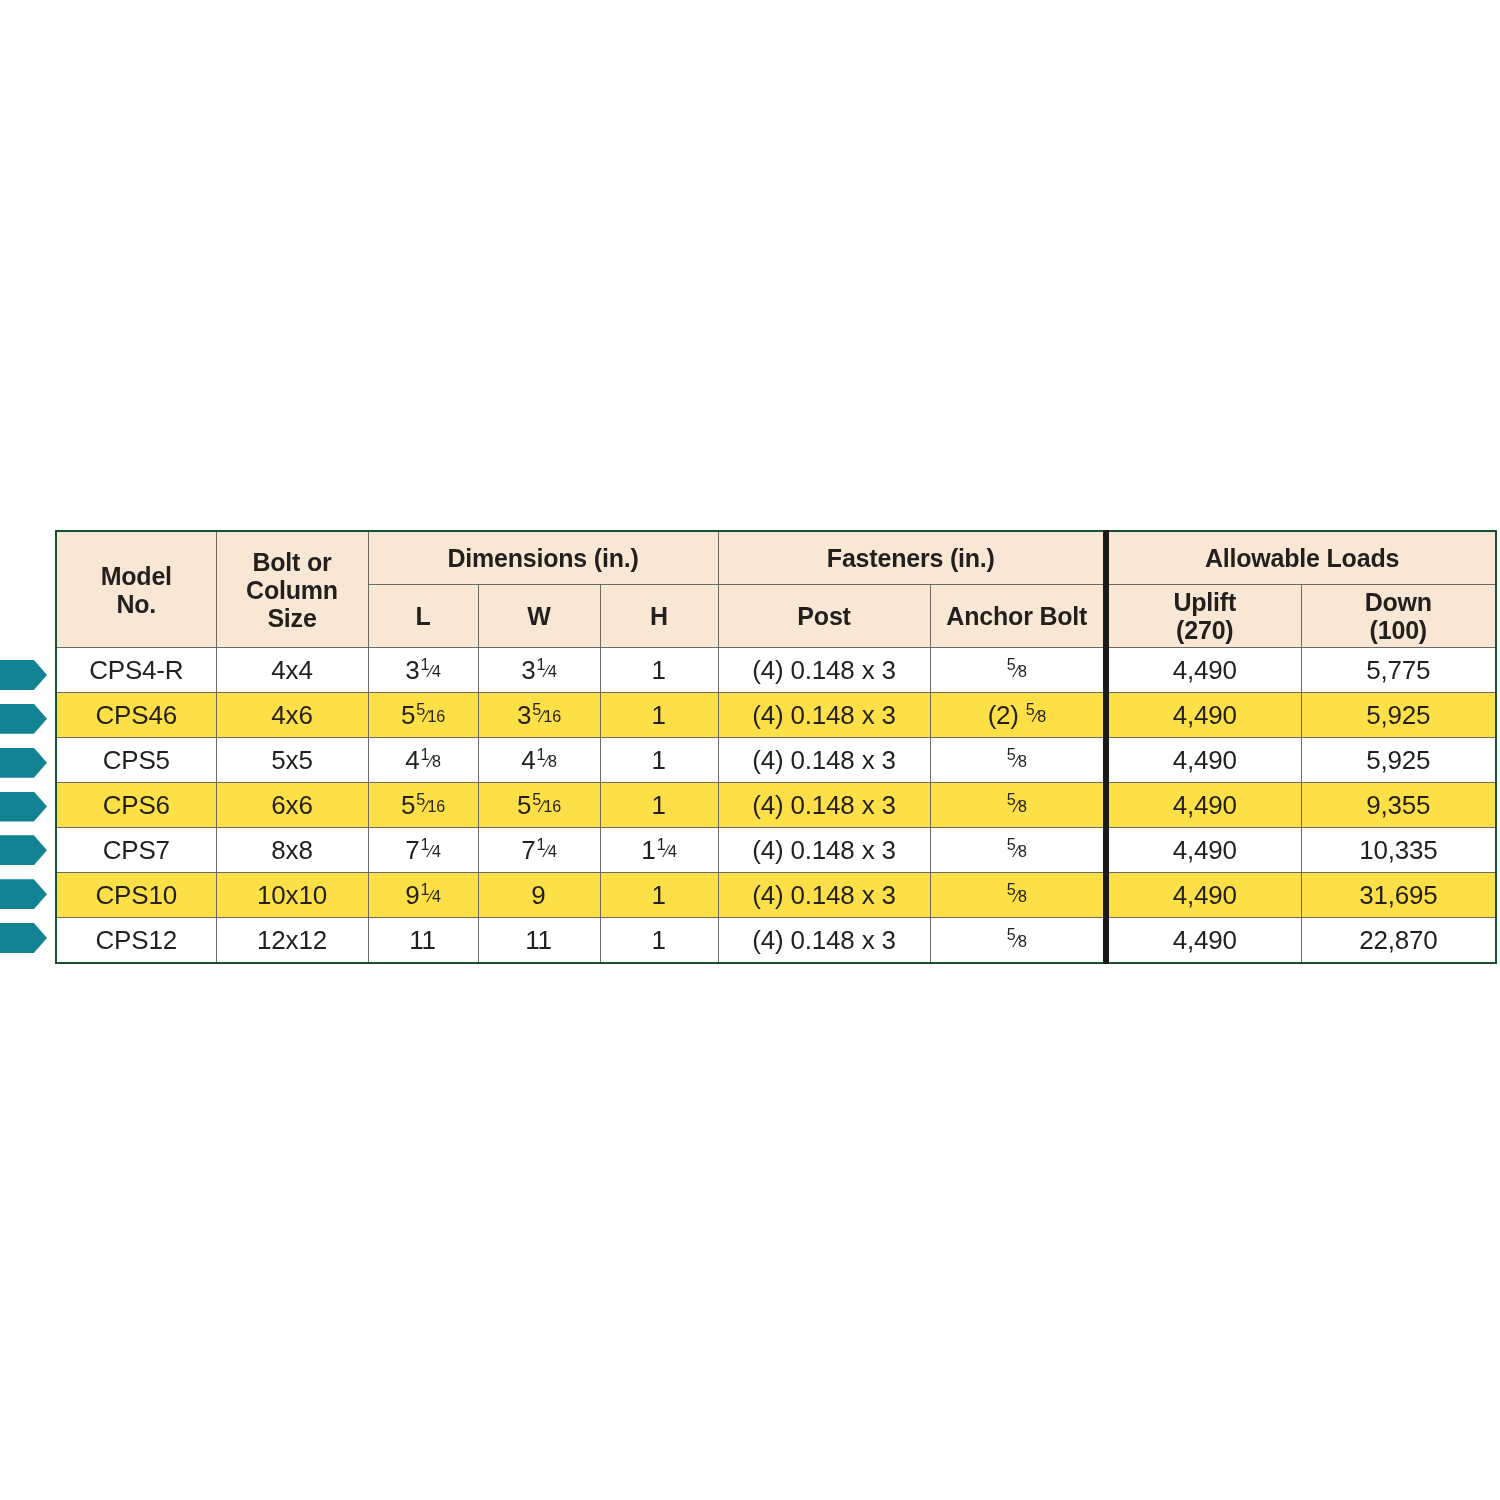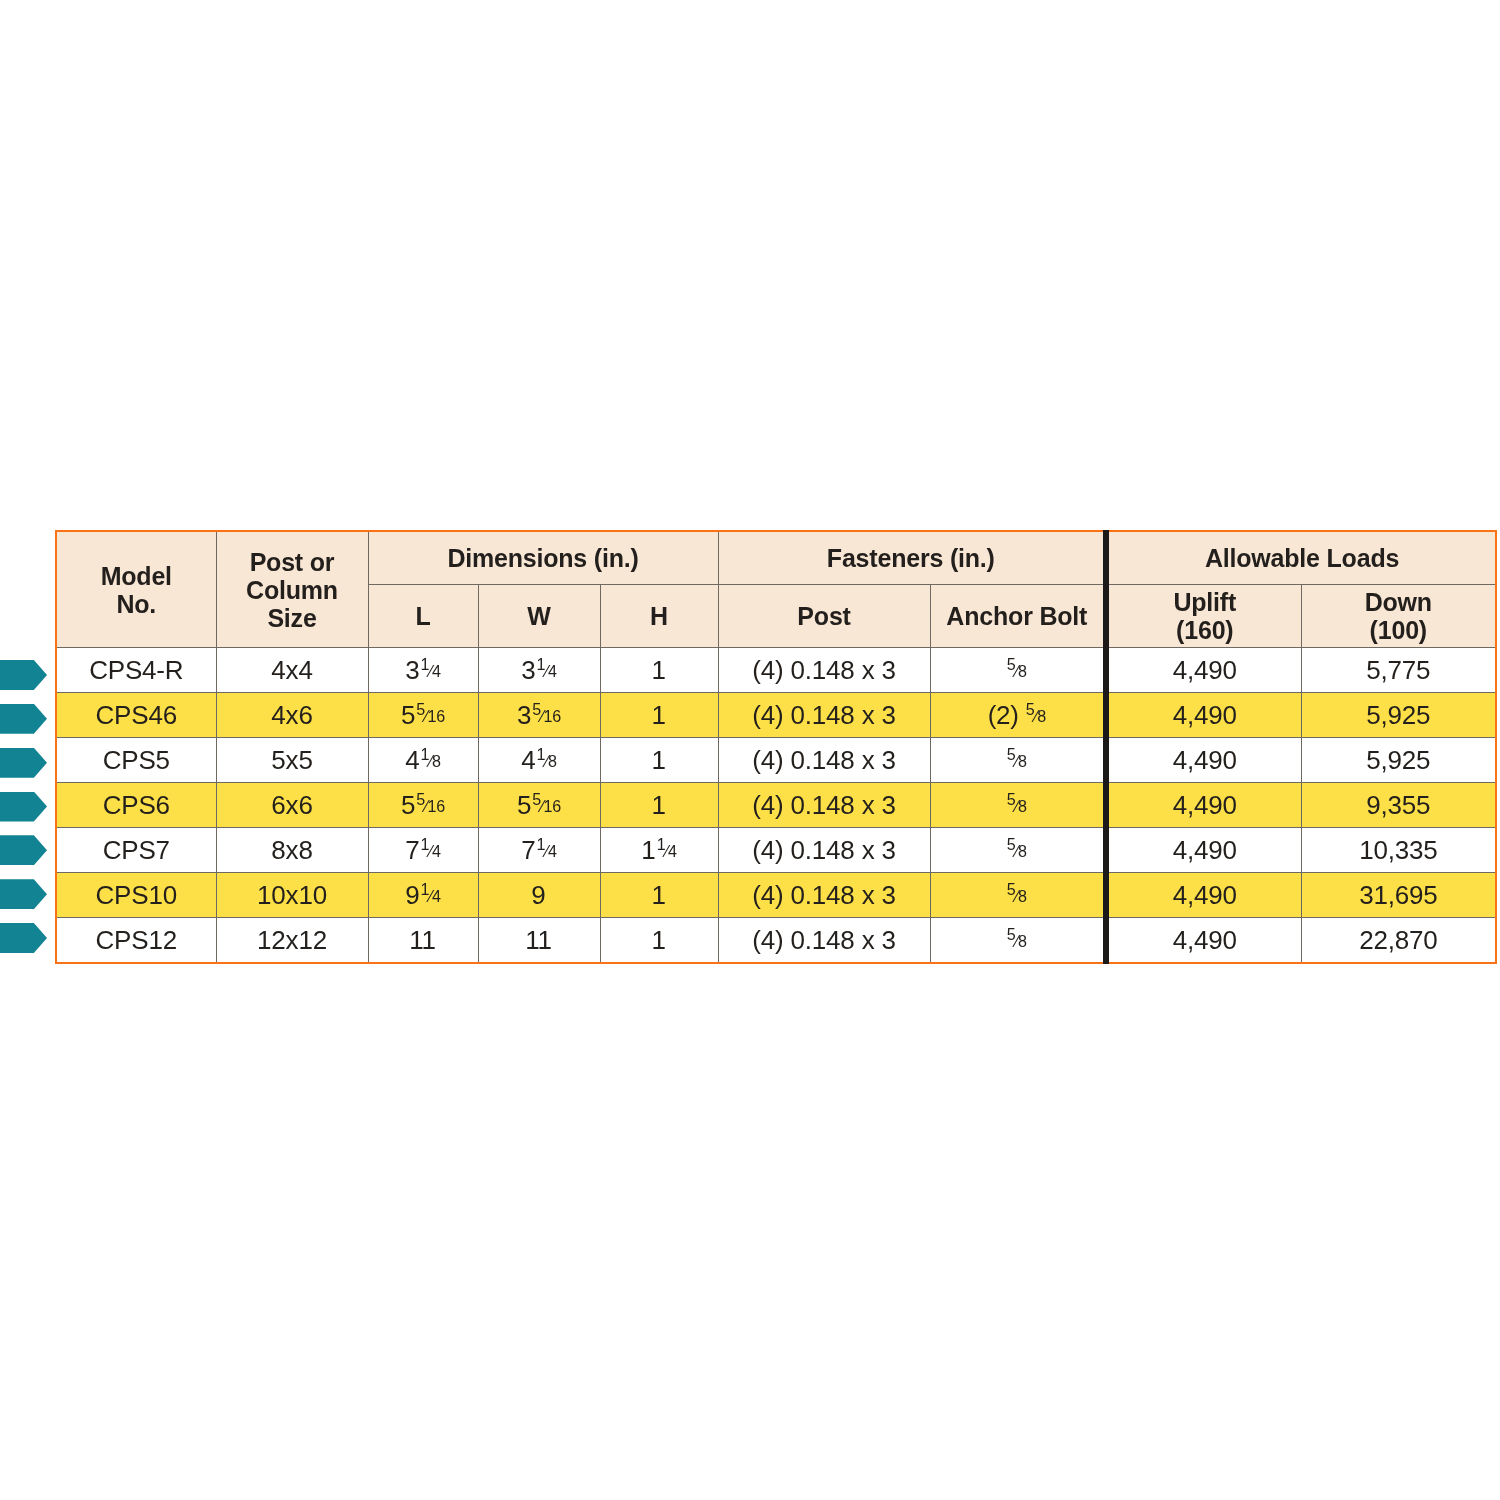--- a/index.html
+++ b/index.html
@@ -41,21 +41,21 @@
     left: 55px;
     top: 530px;
     width: 1440px;
     height: 430px;
   }
 
   table.spec {
     border-collapse: collapse;
     width: 1440px;
     table-layout: fixed;
-    border: 2px solid #f97316;
+    border: 2px solid #14532d;
   }
 
   table.spec td, table.spec th {
     border: 1.5px solid #6f6963;
     padding: 0;
     text-align: center;
     vertical-align: middle;
     color: #231f1c;
   }
 
@@ -136,37 +136,37 @@
         <col class="c-uplift">
           <col class="c-down">
       </colgroup>
       <thead>
         <tr>
           <th class="hd hd-tall" rowspan="2">
             <div>Model</div>
             <div>No.</div>
           </th>
           <th class="hd hd-tall" rowspan="2">
-            <div>Post or</div>
+            <div>Bolt or</div>
             <div>Column</div>
             <div>Size</div>
           </th>
           <th class="hd hd-top" colspan="3">Dimensions (in.)</th>
           <th class="hd hd-top" colspan="2">Fasteners (in.)</th>
           <th class="hd hd-top thick-left" colspan="2">Allowable Loads</th>
         </tr>
         <tr>
           <th class="hd hd-sub">L</th>
           <th class="hd hd-sub">W</th>
           <th class="hd hd-sub">H</th>
           <th class="hd hd-sub">Post</th>
           <th class="hd hd-sub">Anchor Bolt</th>
           <th class="hd hd-sub thick-left">
             <div>Uplift</div>
-            <div>(160)</div>
+            <div>(270)</div>
           </th>
           <th class="hd hd-sub">
             <div>Down</div>
             <div>(100)</div>
           </th>
         </tr>
       </thead>
       <tbody id="tbody">
           <tr>
             <td class="bd">CPS4-R</td>

